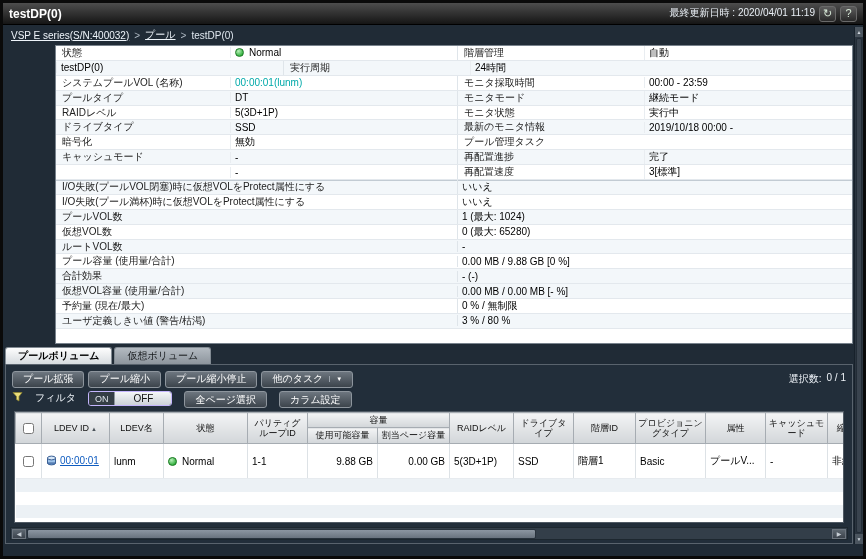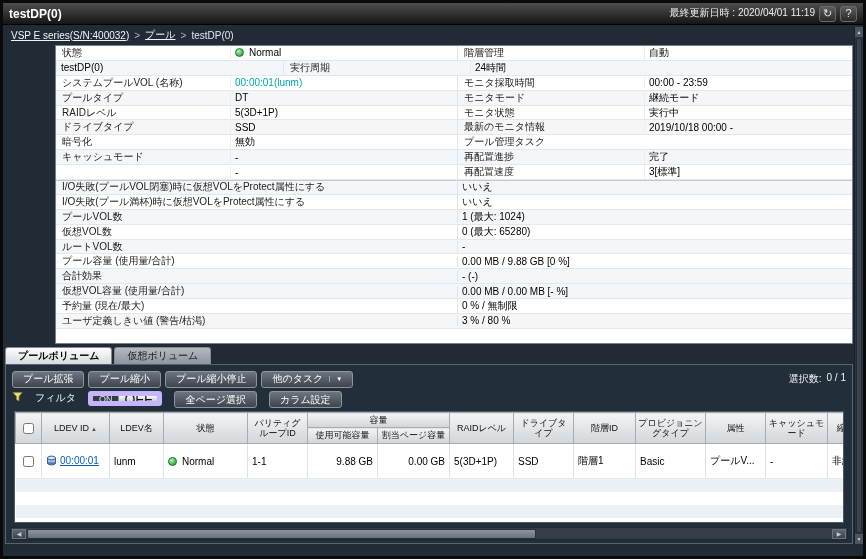--- a/index.html
+++ b/index.html
@@ -47,23 +47,23 @@
   .toolbar{position:absolute;left:6px;top:5px;right:6px;height:18px;display:flex;gap:4px;align-items:center}
   .btnrow{display:flex;gap:4px}
   .tbtn{height:17px;padding:0 10px;font-size:10px;color:#fff;cursor:pointer;white-space:nowrap;
         background:linear-gradient(#6d767f,#3c444c);border:1px solid #8d959d;border-radius:3px;
         display:flex;align-items:center;gap:6px}
   .tbtn .caret{font-size:6px;border-left:1px solid #9aa2aa;padding-left:6px;line-height:1}
   .selection{margin-left:auto;color:#eef3f8;font-size:10px;display:flex;gap:5px}
   .filterbar{position:absolute;left:6px;top:26px;right:6px;height:17px;display:flex;gap:12px;
              align-items:flex-start;color:#eef3f8;font-size:10px}
   .funnel{display:flex;align-items:center}
-  .tog{display:flex;border:5px solid #c4b5fd;border-radius:3px;overflow:hidden;height:15px}
+  .tog{display:flex;border:1px solid #c4b5fd;border-radius:3px;overflow:hidden;height:15px}
   .tog .on{background:#343d45;color:#dfe5eb;padding:0 6px;font-size:9px;display:flex;align-items:center;cursor:pointer}
-  .tog .off{background:linear-gradient(#f4f6f8,#ccd2d7);color:#111;padding:0 5px;font-size:14px;
+  .tog .off{background:linear-gradient(#f4f6f8,#ccd2d7);color:#111;padding:0 18px;font-size:10px;
             display:flex;align-items:center;cursor:pointer;border-left:1px solid #8d959d}
   .pager{margin-left:auto;display:flex;gap:3px;align-items:center}
   .pgbtn{min-width:16px;height:15px;padding:0 2px;background:linear-gradient(#59626b,#39414a);
          border:1px solid #79818a;color:#b4bcc4;font-size:6px;display:flex;align-items:center;
          justify-content:center;border-radius:2px;cursor:pointer}
   .pageinput{width:26px;height:15px;font-size:10px;text-align:center;border:1px solid #7d858d;background:#fff}
   .pgtotal{color:#eef3f8}
   
   .tablewrap{position:absolute;left:8px;top:46px;right:8px;height:112px;background:#fff;
              overflow:hidden;border:1px solid #505a64}

